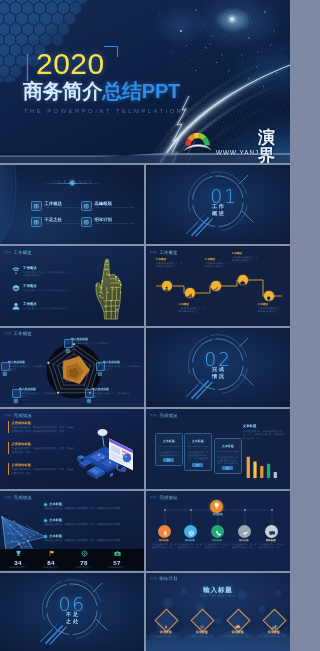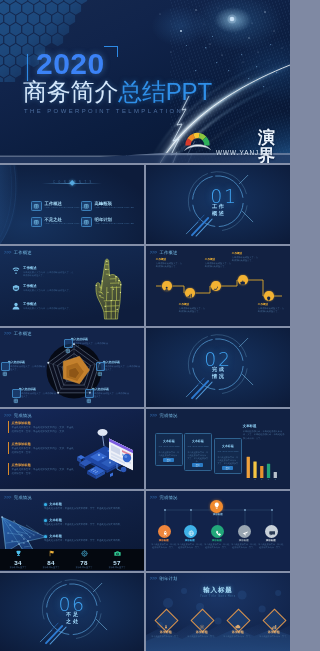--- a/index.html
+++ b/index.html
@@ -19,23 +19,23 @@
       linear-gradient(155deg,#16294f 0%,#11244b 30%,#0b1d3f 62%,#081631 100%);}
   .stars{position:absolute;inset:0;}
   .hexlayer{position:absolute;left:-2px;top:-2px;width:90px;height:84px;}
   .arclayer{position:absolute;left:130px;top:15px;width:160px;height:150px;}
   .diaglines{position:absolute;left:170px;top:0;width:120px;height:165px;
     background:repeating-linear-gradient(72deg, rgba(130,180,230,.065) 0 .6px, rgba(0,0,0,0) .6px 3.2px);}
   .podium{position:absolute;left:0;top:0;width:290px;height:165px;}
 
   .ctitle{position:absolute;left:36px;top:50px;}
   .vbar{position:absolute;left:-9.5px;top:4px;width:1.9px;height:27px;background:#2d8ae6;box-shadow:0 0 3px rgba(45,138,230,.7);}
-  .year{font-size:30px;line-height:28px;color:#3b82f6;font-weight:700;letter-spacing:.5px;
+  .year{font-size:30px;line-height:28px;color:#fde047;font-weight:400;letter-spacing:.5px;
         text-shadow:0 0 6px rgba(90,170,240,.5);}
-  .mt{font-size:24px;line-height:21px;font-weight:400;letter-spacing:-.2px;margin-top:3px;margin-left:-13px;white-space:nowrap;}
+  .mt{font-size:20px;line-height:21px;font-weight:700;letter-spacing:-.2px;margin-top:3px;margin-left:-13px;white-space:nowrap;}
   .mt .a{color:#d6e9fc;text-shadow:0 0 5px rgba(100,180,250,.45);}
   .mt .b{color:#2f8fe8;text-shadow:0 0 5px rgba(47,143,232,.55);}
   .sub{font-size:5.9px;color:#4d6e9e;letter-spacing:2.45px;margin-top:6px;margin-left:-12px;white-space:nowrap;}
   .corner{position:absolute;left:68px;top:-4px;width:13px;height:10px;
           border-top:1.3px solid #2d8ae6;border-right:1.3px solid #2d8ae6;}
 
   .wm{position:absolute;left:184px;top:129px;width:106px;height:30px;}
   .wmlogo{position:absolute;left:0;top:1px;width:27px;height:21px;}
   .wmtext{position:absolute;left:30px;top:0px;font-size:17px;line-height:18px;color:#eef5fd;font-weight:700;
           letter-spacing:.5px;text-shadow:0 1px 2px rgba(0,20,50,.8);margin-left:44px;}

